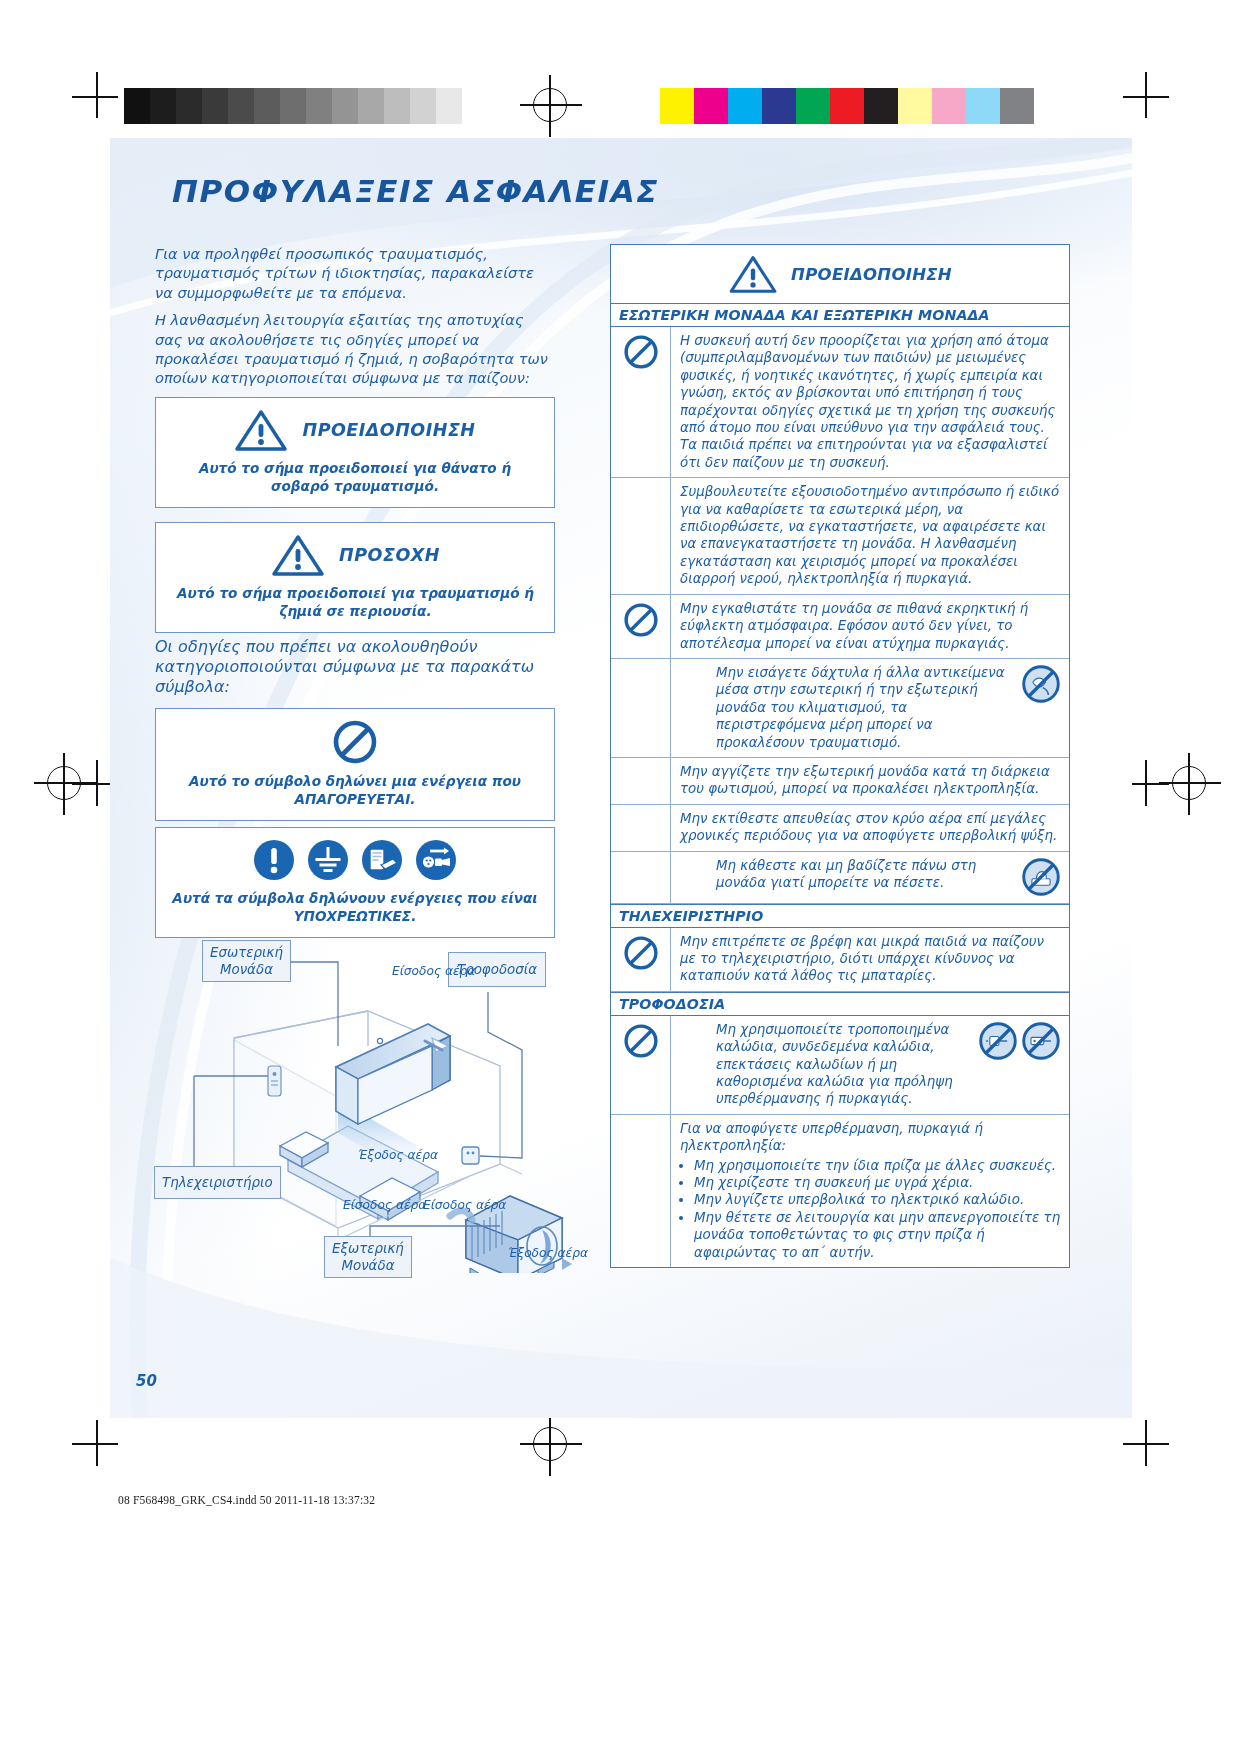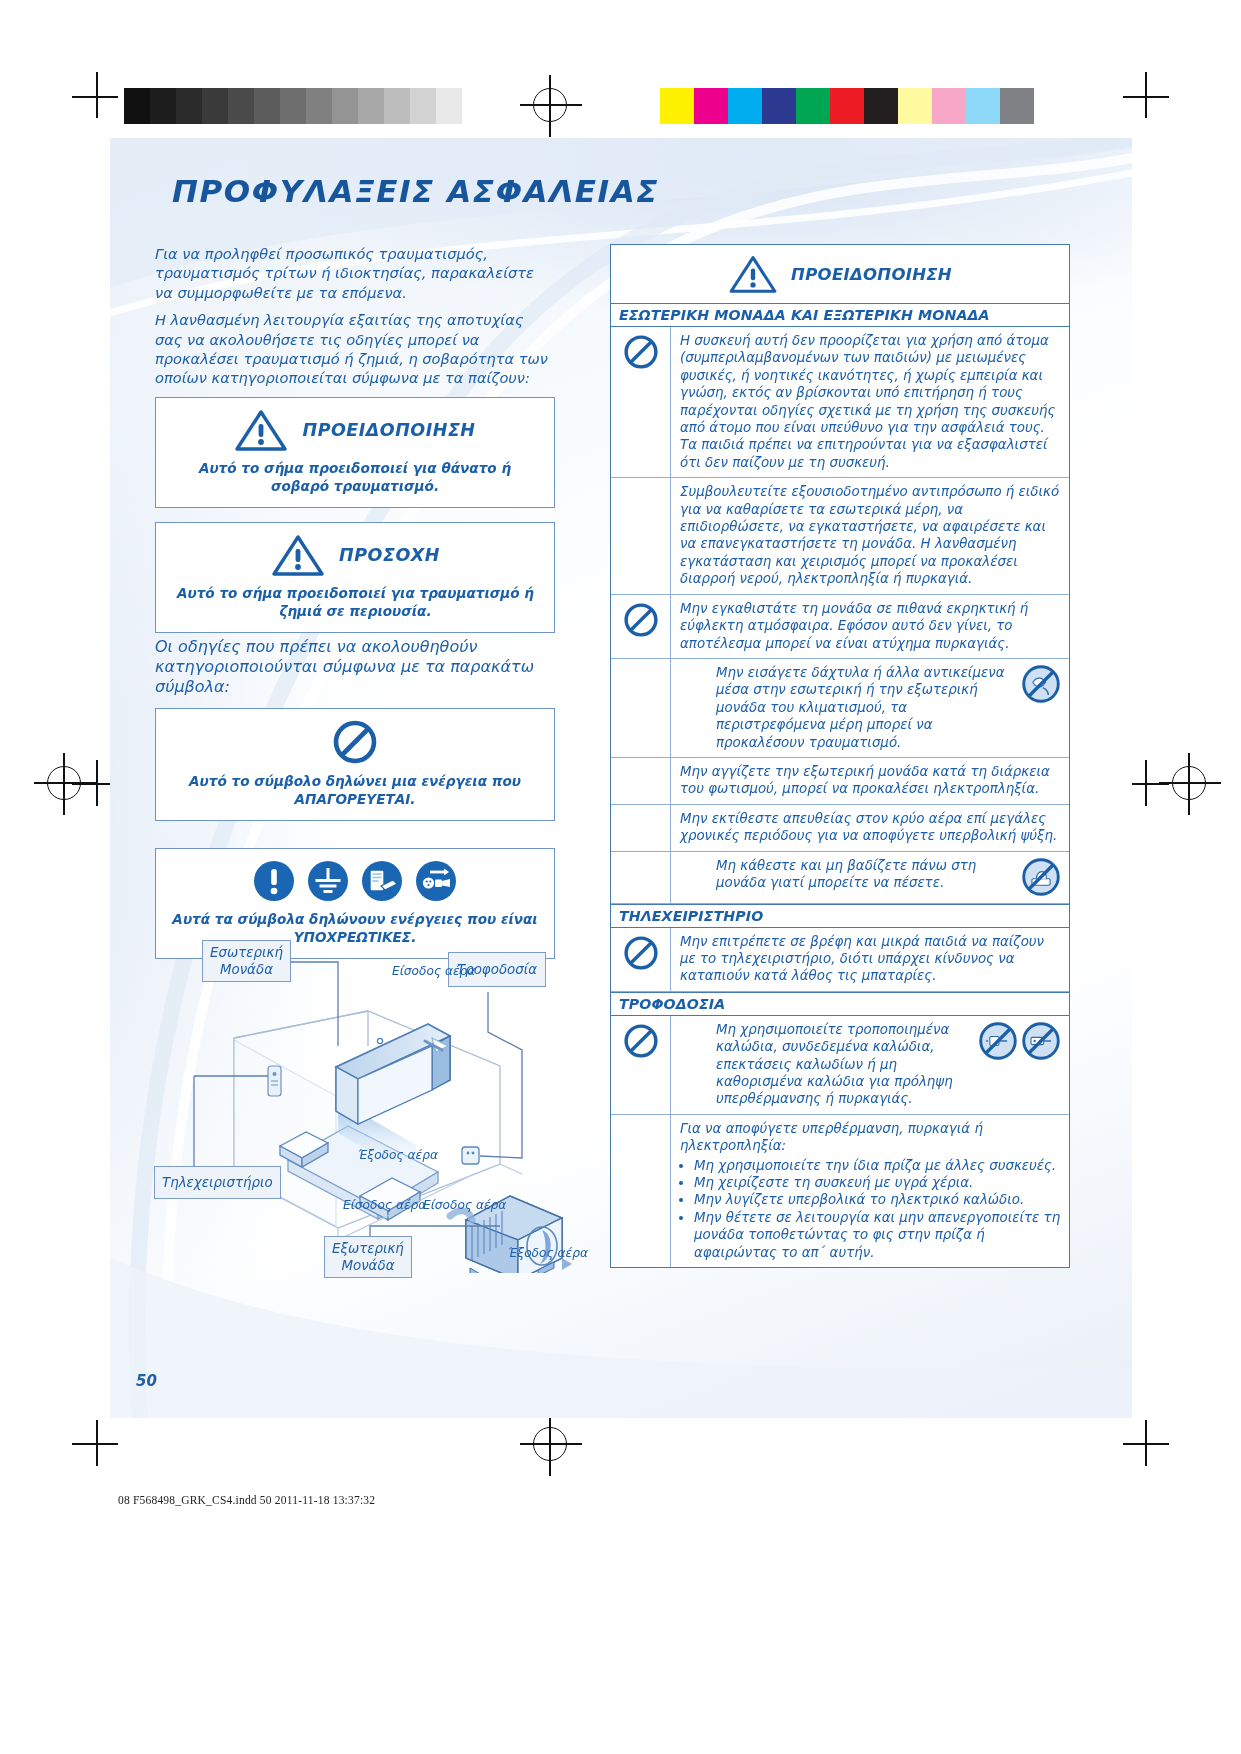--- a/index.html
+++ b/index.html
@@ -223,21 +223,21 @@
           <span>
             <svg width="46" height="46" viewBox="0 0 46 46">
               <circle cx="23" cy="23" r="19" fill="none" stroke="#1a5fa8" stroke-width="4.6"></circle>
               <line x1="10.5" y1="35.5" x2="35.5" y2="10.5" stroke="#1a5fa8" stroke-width="4.6"></line>
             </svg>
           </span>
         </div>
         <div class="desc">Αυτό το σύμβολο δηλώνει μια ενέργεια που ΑΠΑΓΟΡΕΥΕΤΑΙ.</div>
       </div>
 
-      <div class="sigbox symbols" style="margin-top:27px;">
+      <div class="sigbox symbols" style="margin-top:6px;">
         <div class="symrow">
           <span>
             <svg width="44" height="44" viewBox="0 0 44 44">
               <circle cx="22" cy="22" r="20" fill="#1a66b3"></circle>
               <rect x="19.2" y="10" width="5.6" height="16" rx="2.6" fill="#fff"></rect>
               <circle cx="22" cy="32" r="3.3" fill="#fff"></circle>
             </svg>
           </span>
           <span>
             <svg width="44" height="44" viewBox="0 0 44 44">

